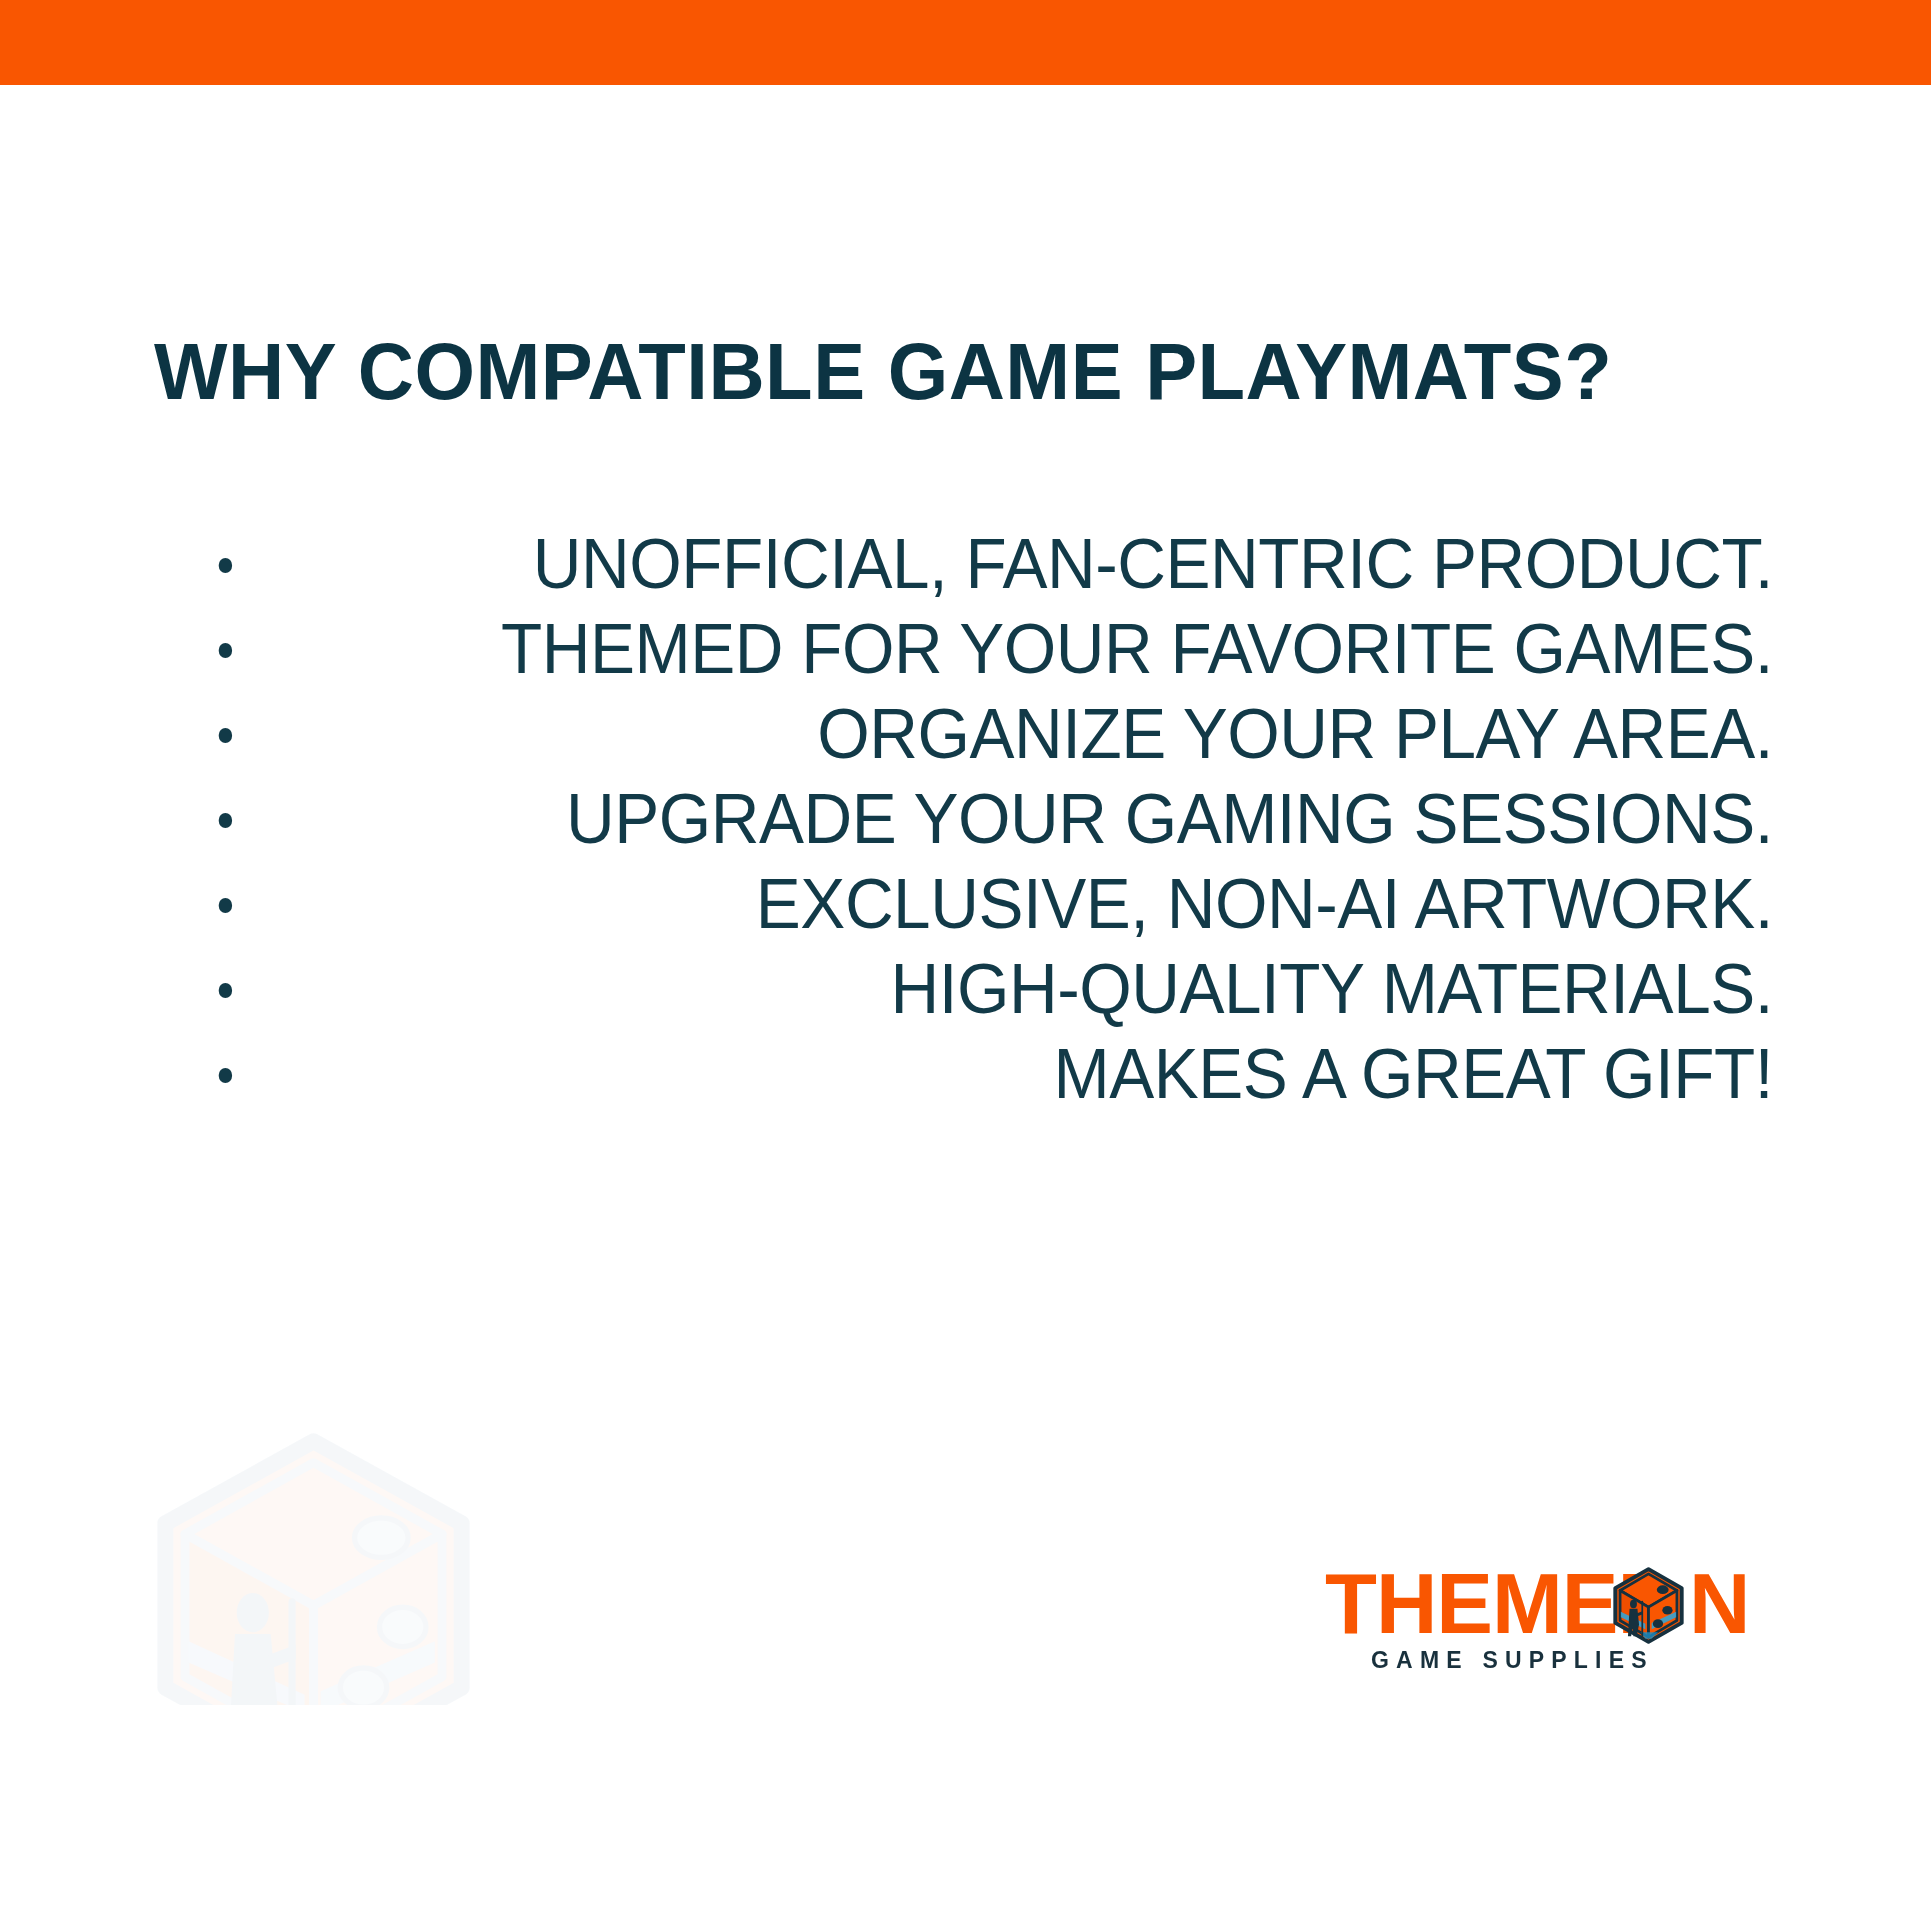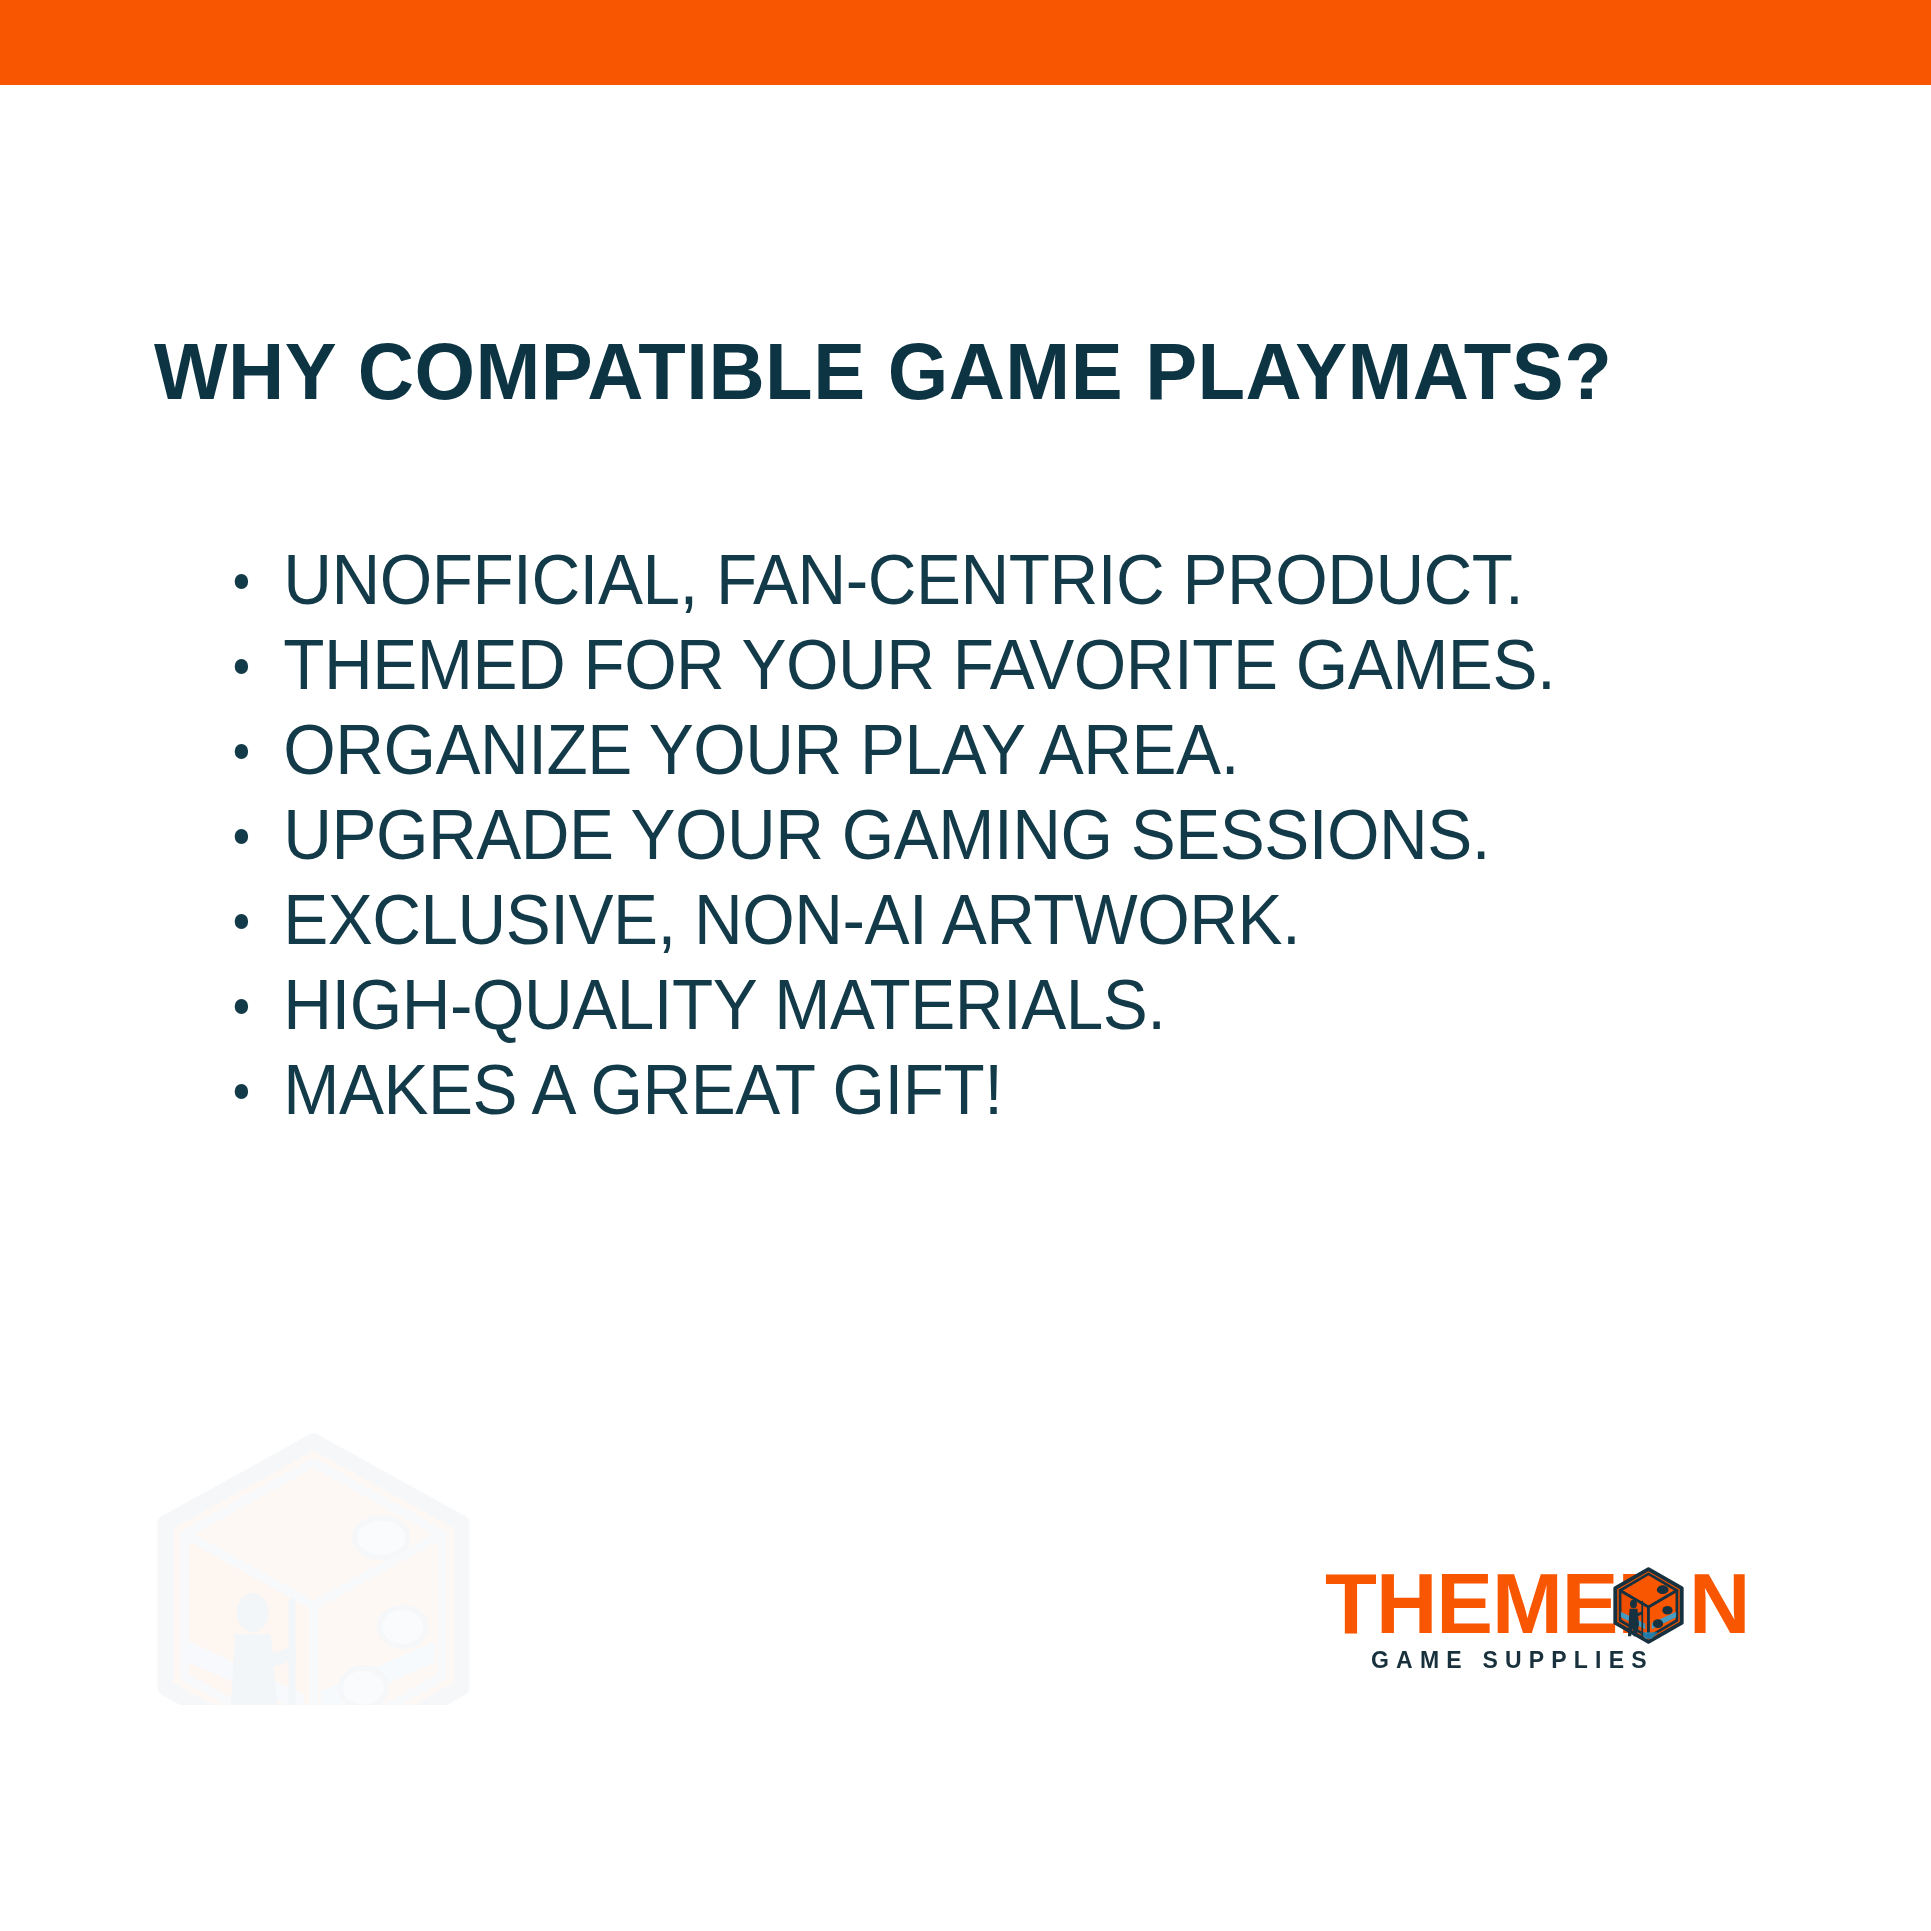--- a/index.html
+++ b/index.html
@@ -47,22 +47,23 @@
     transform-origin: left center;
   }
 
   
   #bullets {
     position: absolute;
     left: 214px;
     top: 521px;
     width: 1641px;
     list-style: none;
-    margin: 16px;
+    margin: 0;
     padding: 0;
+    text-align: right;
   }
   #bullets li {
     position: relative;
     height: 85px;
     padding-left: 56px;
     font-family: "Liberation Sans Narrow", "Liberation Sans", sans-serif;
     font-weight: 400;
     font-size: 71px;
     line-height: 85px;
     letter-spacing: -0.5px;

